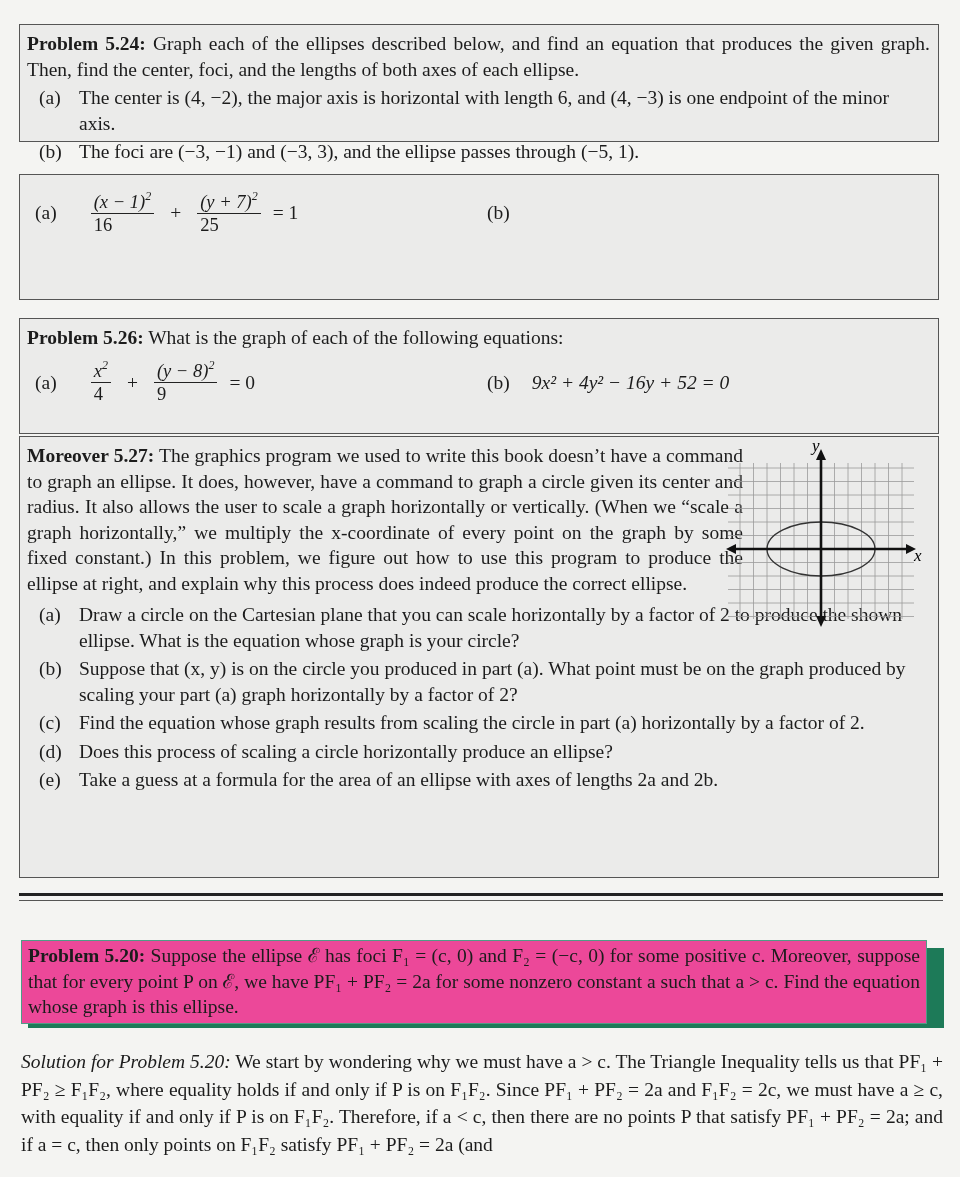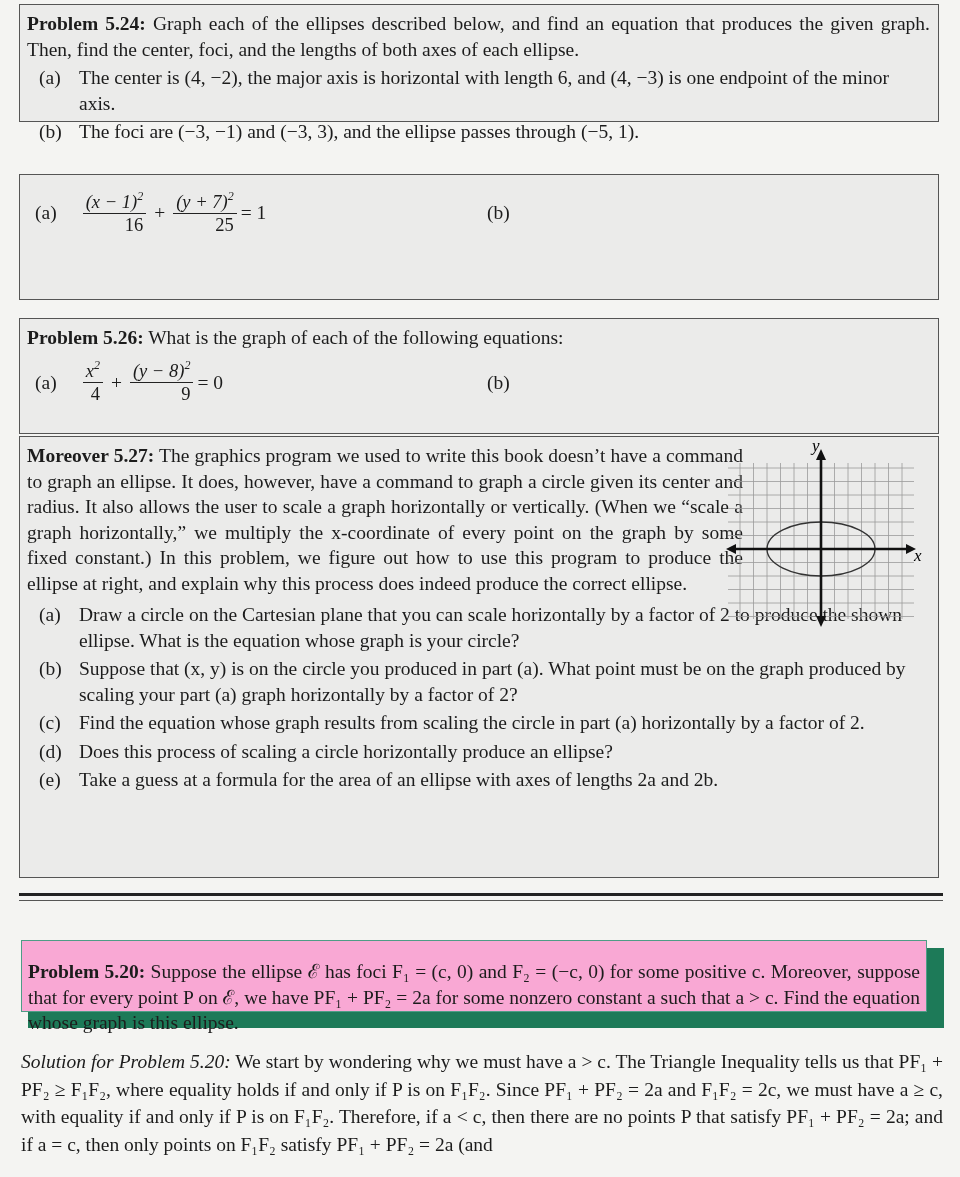--- a/index.html
+++ b/index.html
@@ -14,46 +14,46 @@
   }
   .page { position: absolute; left: 0; top: 0; width: 960px; height: 1177px; }
   .box {
     position: absolute;
     left: 19px;
     width: 920px;
     border: 1.5px solid #555;
     background: #ebebea;
     padding: 6px 8px 6px 7px;
   }
-  .b524 { top: 4px; height: 118px; }
+  .b524 { top: 24px; height: 118px; }
   .b525 { top: 174px; height: 126px; }
   .b526 { top: 318px; height: 116px; }
   .b527 { top: 436px; height: 442px; }
   .bold { font-weight: bold; }
   .it { font-style: italic; }
   .para { text-align: justify; }
   .item { display: flex; margin-top: 3px; }
   .item .lbl { width: 52px; flex: 0 0 52px; padding-left: 12px; }
   .item .txt { flex: 1; }
   .eqrow { position: relative; height: 56px; margin-top: 4px; }
   .eq { position: absolute; top: 0; display: flex; align-items: center; height: 56px; }
   .eq .lbl { margin-right: 22px; }
-  .frac { display: inline-flex; flex-direction: column; align-items: flex-end; margin: 0 4px; font-size: 18.5px; line-height: 22px; }
+  .frac { display: inline-flex; flex-direction: column; align-items: flex-start; margin: 0 12px; font-size: 18.5px; line-height: 22px; }
   .frac .num { border-bottom: 1.3px solid #222; padding: 0 3px; }
   .frac .den { padding: 0 3px; }
   .op { margin: 0 4px; }
   sup { font-size: 12px; vertical-align: 8px; line-height: 0; }
   .graph { position: absolute; right: 12px; top: 2px; width: 200px; height: 190px; }
   .p527text { width: 716px; text-align: justify; }
   .rule-thick { position: absolute; left: 19px; width: 924px; top: 893px; height: 3px; background: #222; }
   .rule-thin { position: absolute; left: 19px; width: 924px; top: 900px; height: 1px; background: #555; }
   .teal-shadow { position: absolute; left: 28px; top: 948px; width: 916px; height: 80px; background: #1d7a58; }
   .teal {
-    position: absolute; left: 21px; top: 940px; width: 906px; height: 72px;
-    background: #f9a8d4; border: 1px solid #4f9c86; padding: 18px 6px;
+    position: absolute; left: 21px; top: 940px; width: 906px; height: 84px;
+    background: #ec4899; border: 1px solid #4f9c86; padding: 2px 6px;
     text-align: justify; z-index: 2;
   }
   .solution { position: absolute; left: 21px; top: 1048px; width: 922px; text-align: justify; line-height: 27.5px; }
 </style>
 </head>
 <body>
 
 <div class="page">
 
   <div class="box b524">
@@ -106,20 +106,21 @@
         </span>
         <span class="op">+</span>
         <span class="frac">
           <span class="num it"><span>(y − 8)</span><sup>2</sup></span>
           <span class="den">9</span>
         </span>
         <span>= 0</span>
       </div>
       <div class="eq" style="left:460px">
         <span class="lbl">(b)</span>
+        <span class="it">9x² + 4y² − 16y + 52 = 0</span>
       </div>
     </div>
   </div>
 
   <div class="box b527">
     <div class="p527text">
       <span class="bold">Moreover 5.27:</span>
       <span>The graphics program we used to write this book doesn’t have a command to graph an ellipse. It does, however, have a command to graph a circle given its center and radius. It also allows the user to scale a graph horizontally or vertically. (When we “scale a graph horizontally,” we multiply the x-coordinate of every point on the graph by some fixed constant.) In this problem, we figure out how to use this program to produce the ellipse at right, and explain why this process does indeed produce the correct ellipse.</span>
     </div>
     <svg class="graph" viewBox="0 0 200 190">

